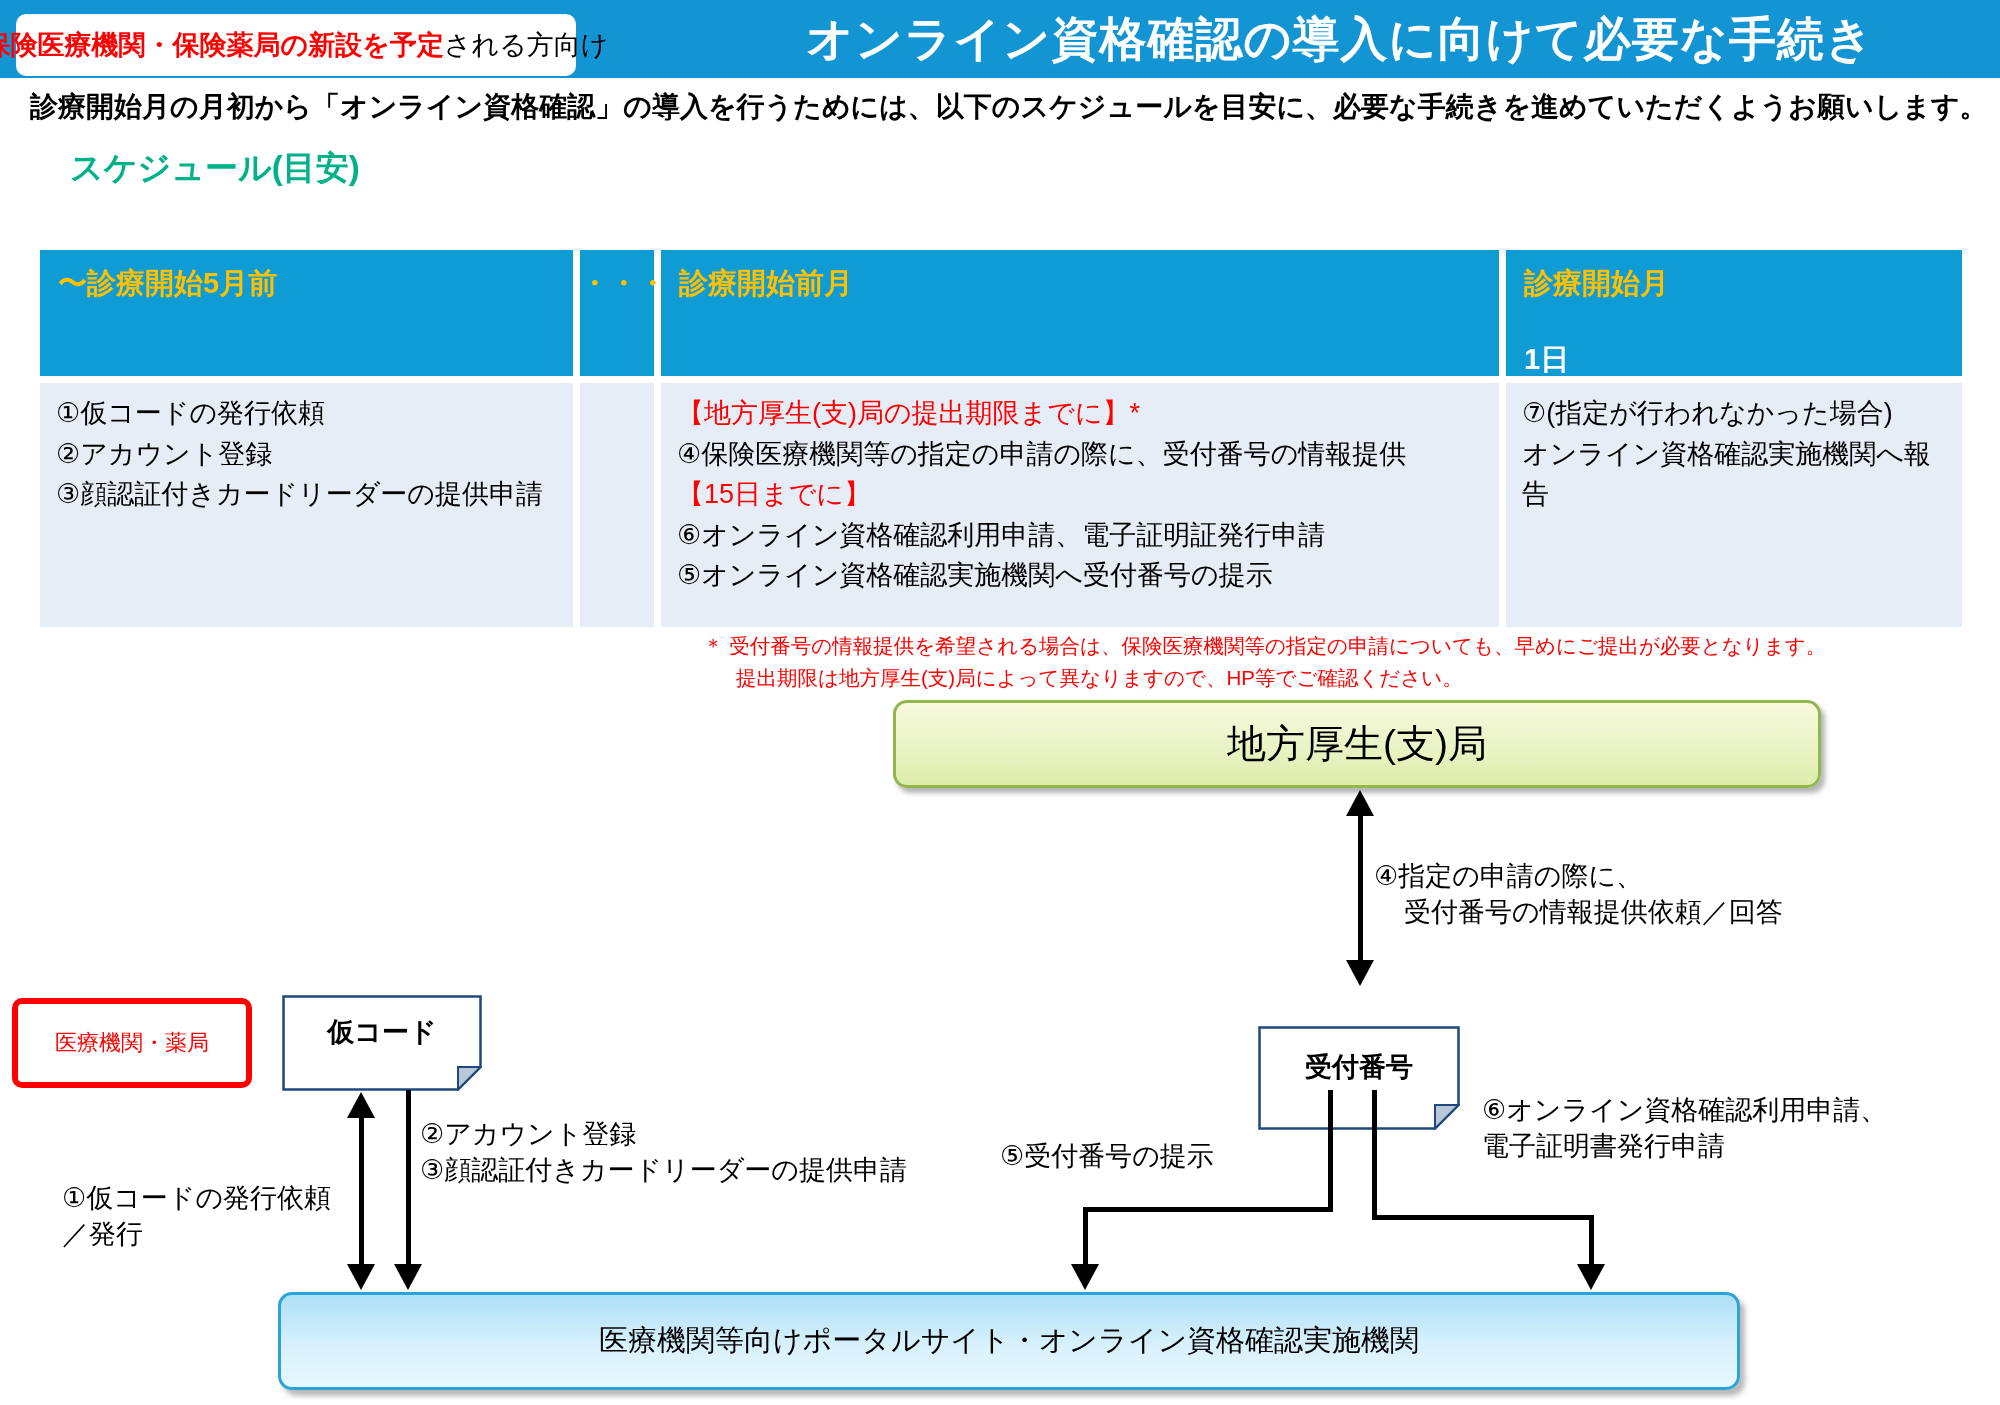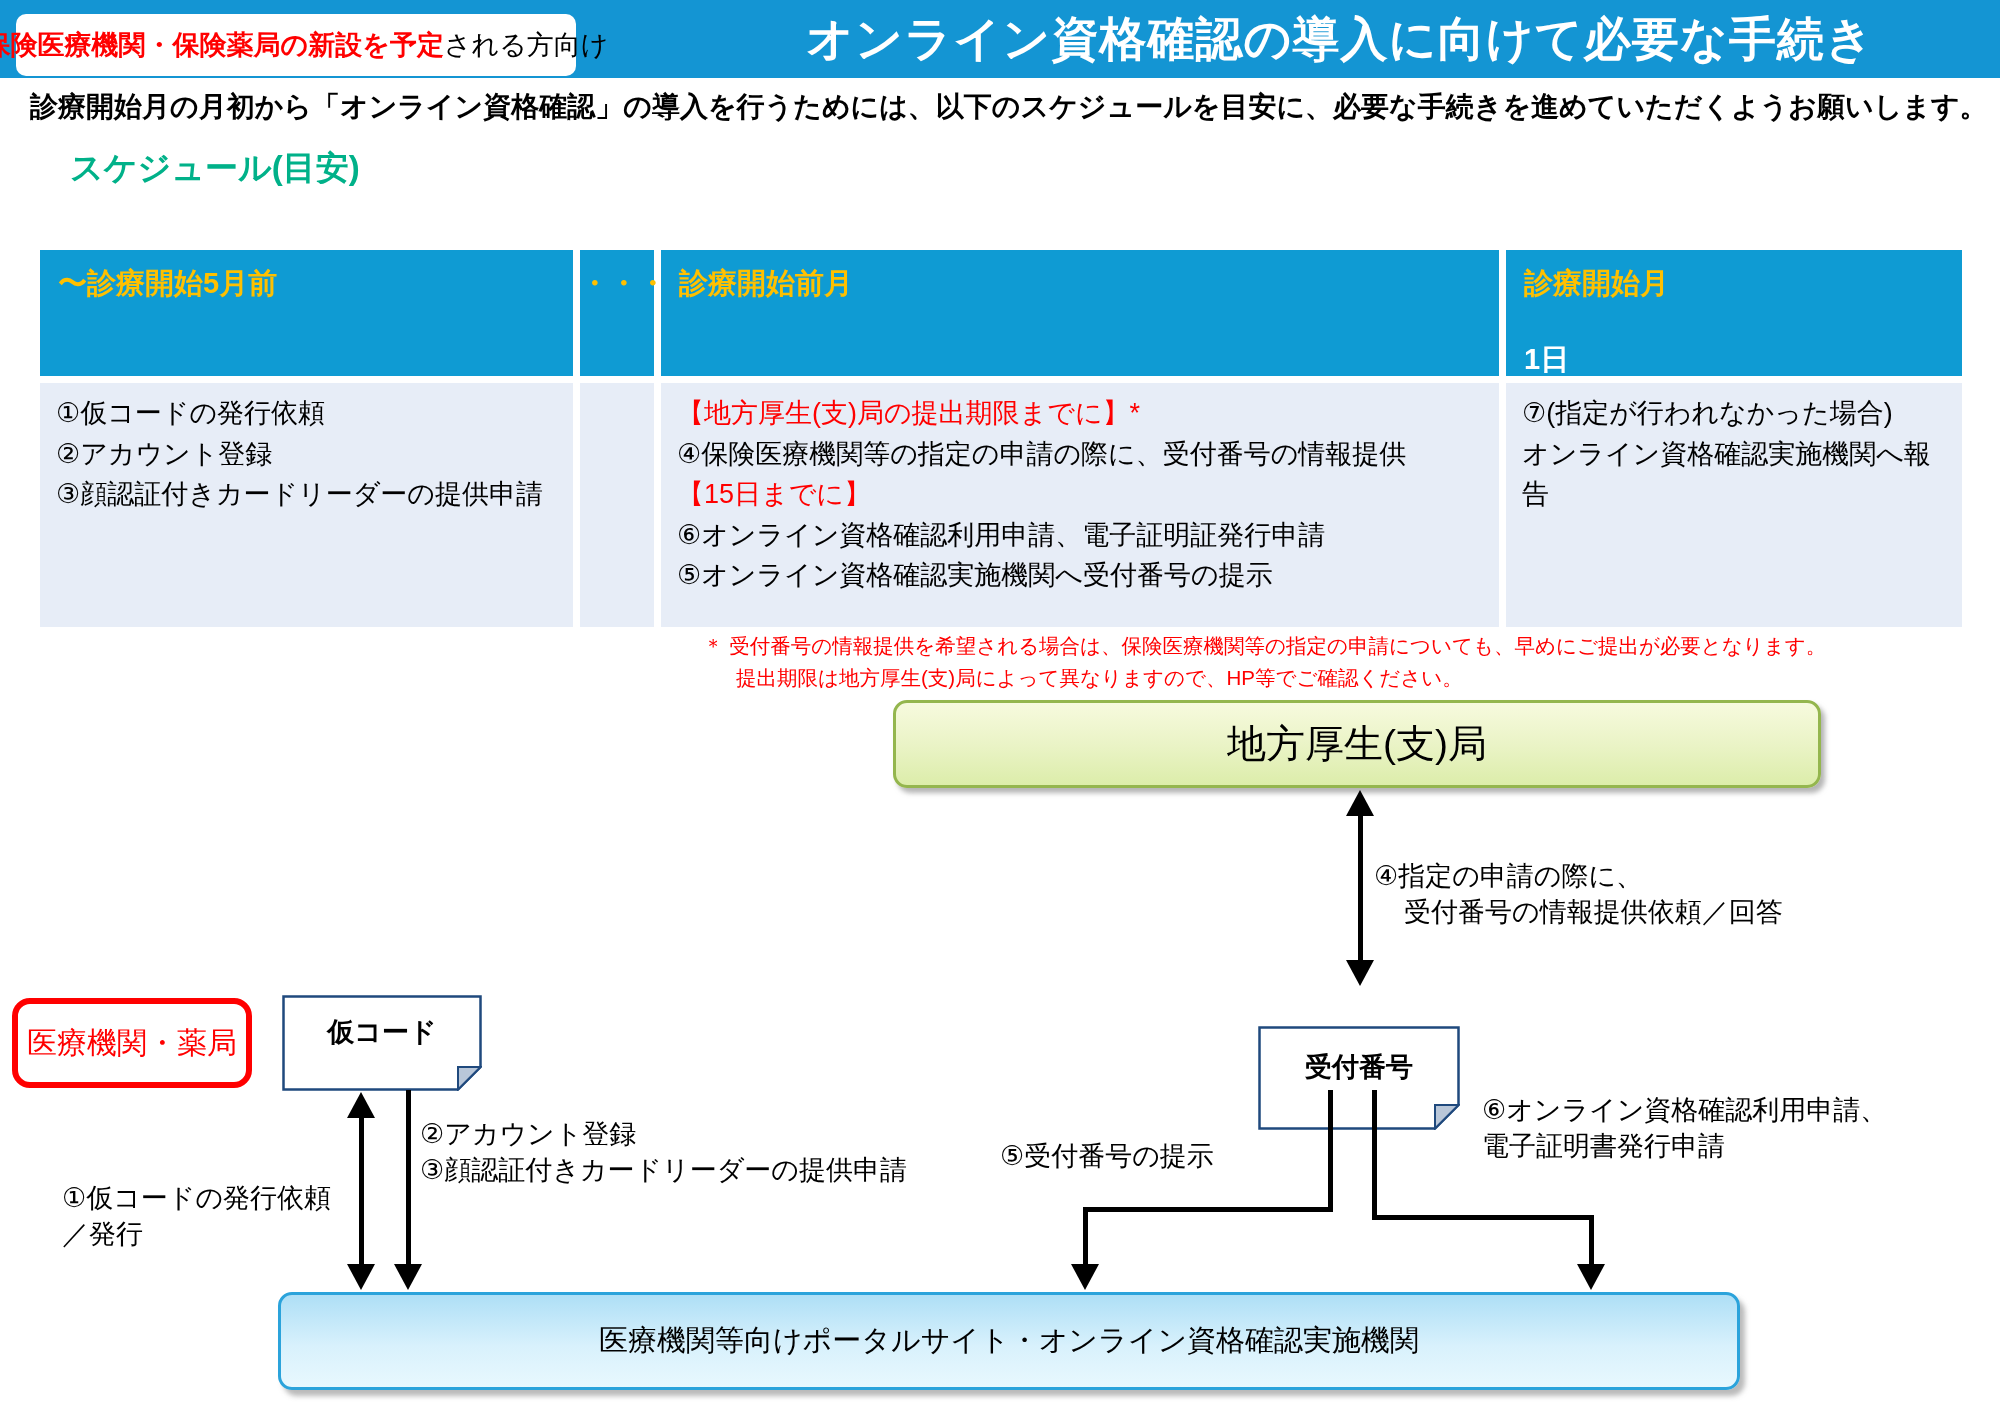--- a/index.html
+++ b/index.html
@@ -40,22 +40,22 @@
   .kosei-box{position:absolute;left:893px;top:700px;width:928px;height:88px;
      border:3px solid #94b64e;border-radius:14px;
      background:linear-gradient(180deg,#f7fade 0%,#e9f3c4 55%,#dcedaa 100%);
      box-shadow:4px 5px 5px rgba(120,120,120,.55);
      display:flex;align-items:center;justify-content:center;font-size:39px;box-sizing:border-box;}
   .note-box{position:absolute;}
   .note-box svg{position:absolute;left:0;top:0;}
   .note-box .lbl{position:absolute;left:0;top:0;width:100%;height:78%;display:flex;
      align-items:center;justify-content:center;font-weight:bold;font-size:27px;}
   .medical-box{position:absolute;left:12px;top:998px;width:240px;height:90px;
-     border:6px solid #ff0000;border-radius:18px;background:#fff;display:flex;
-     align-items:center;justify-content:center;color:#ff0000;font-size:30px;box-sizing:border-box;}
+     border:6px solid #ff0000;border-radius:10px;background:#fff;display:flex;
+     align-items:center;justify-content:center;color:#ff0000;font-size:22px;box-sizing:border-box;}
   .portal-box{position:absolute;left:278px;top:1292px;width:1462px;height:98px;
      border:3px solid #2ba3db;border-radius:14px;
      background:linear-gradient(180deg,#aedff6 0%,#d8f1fc 55%,#e8f8fe 100%);
      box-shadow:5px 6px 5px rgba(120,120,120,.5);
      display:flex;align-items:center;justify-content:center;font-size:29px;box-sizing:border-box;}
   
   .varrow{position:absolute;width:28px;}
   .varrow .shaft{position:absolute;left:50%;margin-left:-2.5px;width:5px;background:#000;}
   .varrow .head{position:absolute;left:50%;margin-left:-14px;width:0;height:0;
      border-left:14px solid transparent;border-right:14px solid transparent;}

